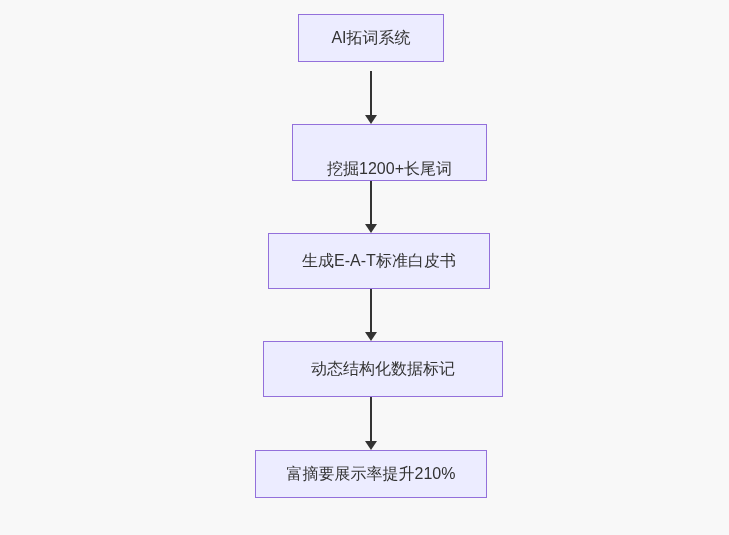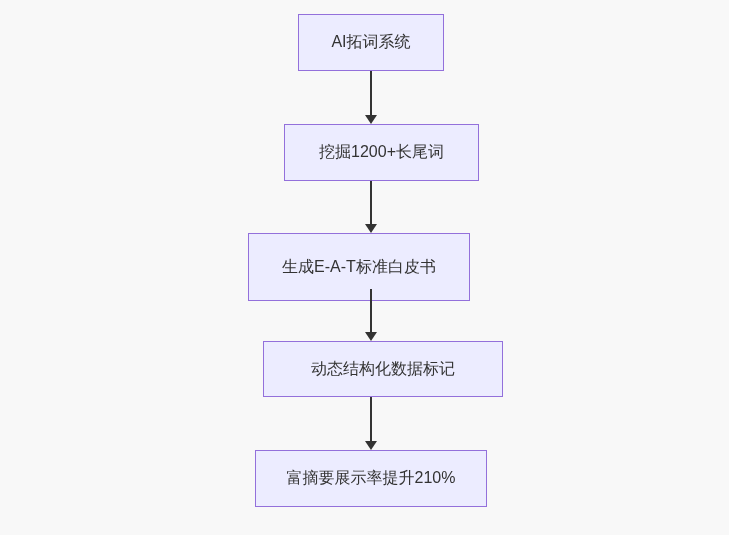--- a/index.html
+++ b/index.html
@@ -27,25 +27,25 @@
     display: flex;
     align-items: center;
     justify-content: center;
     background: var(--node_fill);
     border: 1px solid var(--node_border);
     color: var(--text_color);
     font-size: 16px;
     text-align: center;
     white-space: nowrap;
   }
-  .node-1 { left: 298px; top: 14px;  width: 146px; height: 57px; }
-  .node-2 { left: 284px; top: 124px; width: 195px; height: 57px; }
-  .node-3 { left: 248px; top: 233px; width: 222px; height: 68px; }
+  .node-1 { left: 298px; top: 14px;  width: 146px; height: 48px; }
+  .node-2 { left: 292px; top: 124px; width: 195px; height: 57px; align-items: flex-end; }
+  .node-3 { left: 268px; top: 233px; width: 222px; height: 56px; }
   .node-4 { left: 263px; top: 341px; width: 240px; height: 56px; }
-  .node-5 { left: 255px; top: 450px; width: 232px; height: 57px; }
+  .node-5 { left: 255px; top: 450px; width: 232px; height: 48px; }
   .edge {
     position: absolute;
     left: 364px;
     width: 14px;
   }
   .edge-1 { top: 71px;  height: 53px; }
   .edge-2 { top: 181px; height: 52px; }
   .edge-3 { top: 289px; height: 52px; }
   .edge-4 { top: 397px; height: 53px; }
   .edge-line {

